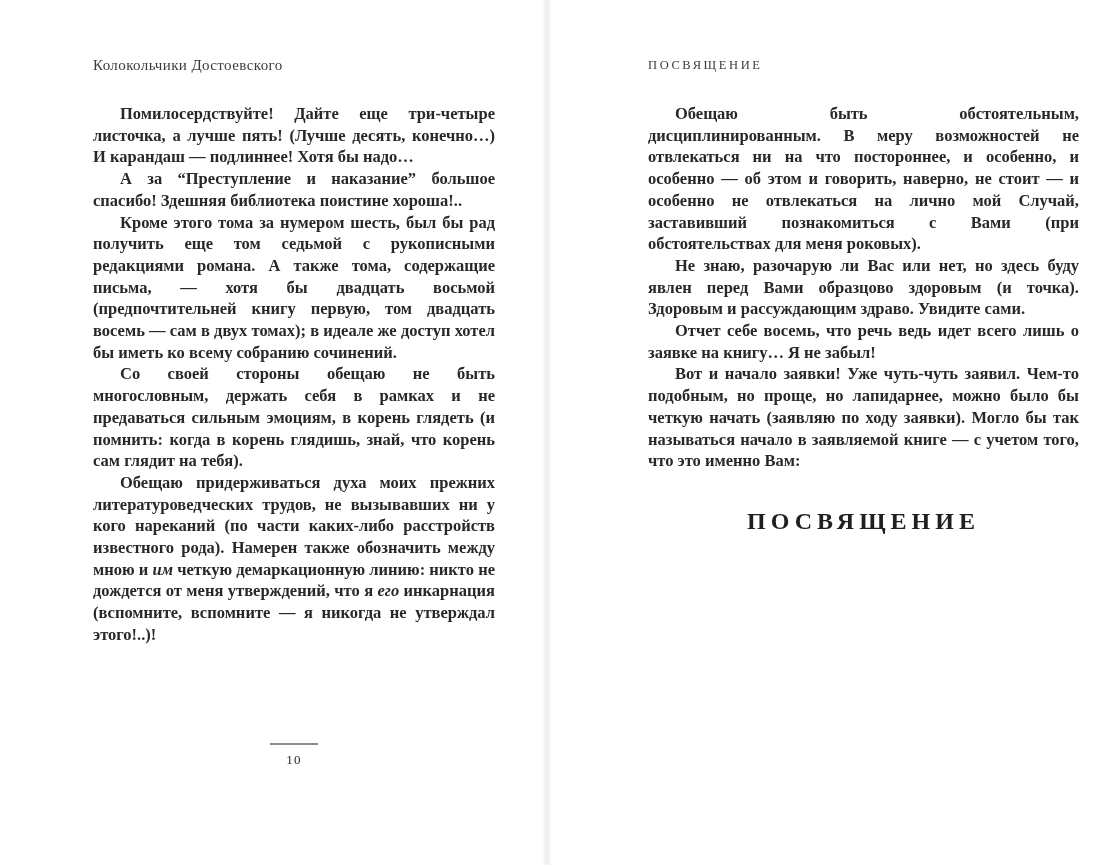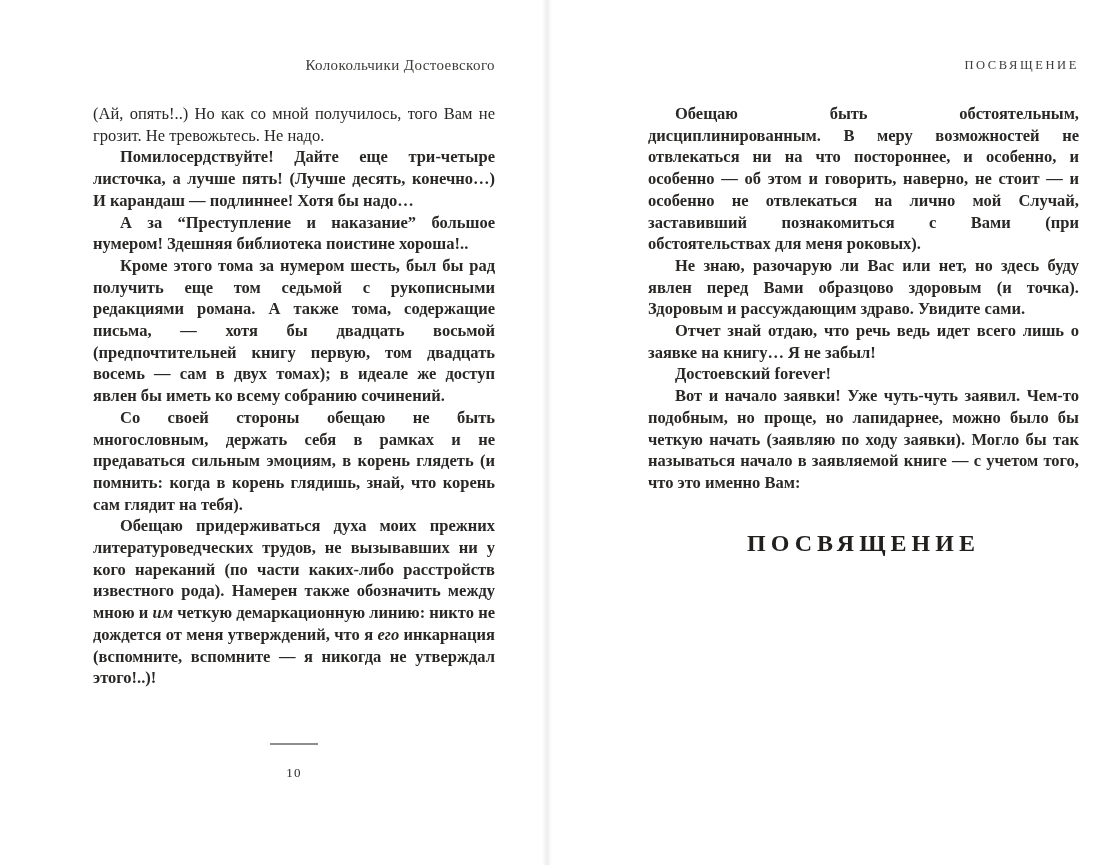--- a/index.html
+++ b/index.html
@@ -23,21 +23,21 @@
     height: 865px;
     background: linear-gradient(to right, rgba(0,0,0,0) 0%, rgba(0,0,0,0.07) 50%, rgba(0,0,0,0) 100%);
   }
   .page {
     position: absolute;
     top: 55px;
   }
   .page.left  { left: 93px;  width: 402px; }
   .page.right { left: 648px; width: 431px; }
   .running-header {
-    text-align: right;
+    text-align: left;
     color: #3d3b39;
     line-height: 20px;
     white-space: nowrap;
   }
   .page.left  .running-header { font-size: 15px;   letter-spacing: 0.4px; }
   .page.right .running-header { font-size: 12.5px; letter-spacing: 2.6px; }
   .page-body {
     margin-top: 28px;
     color: #2a2826;
     font-size: 16.5px;
@@ -65,52 +65,50 @@
     width: 402px;
     text-align: center;
   }
   .footer-rule {
     width: 48px;
     height: 2px;
     background: #8e8e8e;
     margin: 0 auto;
   }
   .page-number {
-    margin-top: 20px;
+    margin-top: 7px;
     font-size: 13px;
     letter-spacing: 1.2px;
     color: #2b2927;
   }
 </style>
 </head>
 <body>
 
 <div class="spread">
 
   <div class="gutter"></div>
 
   <div class="page left">
     <div class="running-header">Колокольчики Достоевского</div>
     <div class="page-body">
-        <p class="para"><span>(Ай, опять!..) Но как со мной получилось, того Вам не грозит. Не тревожьтесь. Не надо.</span></p>
         <p class="para indent"><span>Помилосердствуйте! Дайте еще три-четыре листочка, а лучше пять! (Лучше десять, конечно…) И карандаш — подлиннее! Хотя бы надо…</span></p>
-        <p class="para indent"><span>А за “Преступление и наказание” большое нумером! Здешняя библиотека поистине хороша!..</span></p>
-        <p class="para indent"><span>Кроме этого тома за нумером шесть, был бы рад получить еще том седьмой с рукописными редакциями романа. А также тома, содержащие письма, — хотя бы двадцать восьмой (предпочтительней книгу первую, том двадцать восемь — сам в двух томах); в идеале же доступ явлен бы иметь ко всему собранию сочинений.</span></p>
+        <p class="para indent"><span>А за “Преступление и наказание” большое спасибо! Здешняя библиотека поистине хороша!..</span></p>
+        <p class="para indent"><span>Кроме этого тома за нумером шесть, был бы рад получить еще том седьмой с рукописными редакциями романа. А также тома, содержащие письма, — хотя бы двадцать восьмой (предпочтительней книгу первую, том двадцать восемь — сам в двух томах); в идеале же доступ хотел бы иметь ко всему собранию сочинений.</span></p>
         <p class="para indent"><span>Со своей стороны обещаю не быть многословным, держать себя в рамках и не предаваться сильным эмоциям, в корень глядеть (и помнить: когда в корень глядишь, знай, что корень сам глядит на тебя).</span></p>
         <p class="para indent"><span>Обещаю придерживаться духа моих прежних литературоведческих трудов, не вызывавших ни у кого нареканий (по части каких-либо расстройств известного рода). Намерен также обозначить между мною и </span><em>им</em><span> четкую демаркационную линию: никто не дождется от меня утверждений, что я </span><em>его</em><span> инкарнация (вспомните, вспомните — я никогда не утверждал этого!..)!</span></p>
       </div>
   </div>
 
   <div class="page right">
     <div class="running-header">ПОСВЯЩЕНИЕ</div>
     <div class="page-body">
         <p class="para indent"><span>Обещаю быть обстоятельным, дисциплинированным. В меру возможностей не отвлекаться ни на что постороннее, и особенно, и особенно — об этом и говорить, наверно, не стоит — и особенно не отвлекаться на лично мой Случай, заставивший познакомиться с Вами (при обстоятельствах для меня роковых).</span></p>
         <p class="para indent"><span>Не знаю, разочарую ли Вас или нет, но здесь буду явлен перед Вами образцово здоровым (и точка). Здоровым и рассуждающим здраво. Увидите сами.</span></p>
-        <p class="para indent"><span>Отчет знай отдаю, что речь ведь идет всего лишь о заявке на книгу… Я не забыл!</span></p>
-        <p class="para indent"><span>Достоевский forever!</span></p>
+        <p class="para indent"><span>Отчет себе восемь, что речь ведь идет всего лишь о заявке на книгу… Я не забыл!</span></p>
         <p class="para indent"><span>Вот и начало заявки! Уже чуть-чуть заявил. Чем-то подобным, но проще, но лапидарнее, можно было бы четкую начать (заявляю по ходу заявки). Могло бы так называться начало в заявляемой книге — с учетом того, что это именно Вам:</span></p>
       </div>
     <div class="section-heading">ПОСВЯЩЕНИЕ</div>
   </div>
 
   <div class="page-footer">
     <div class="footer-rule"></div>
     <div class="page-number">10</div>
   </div>
 

